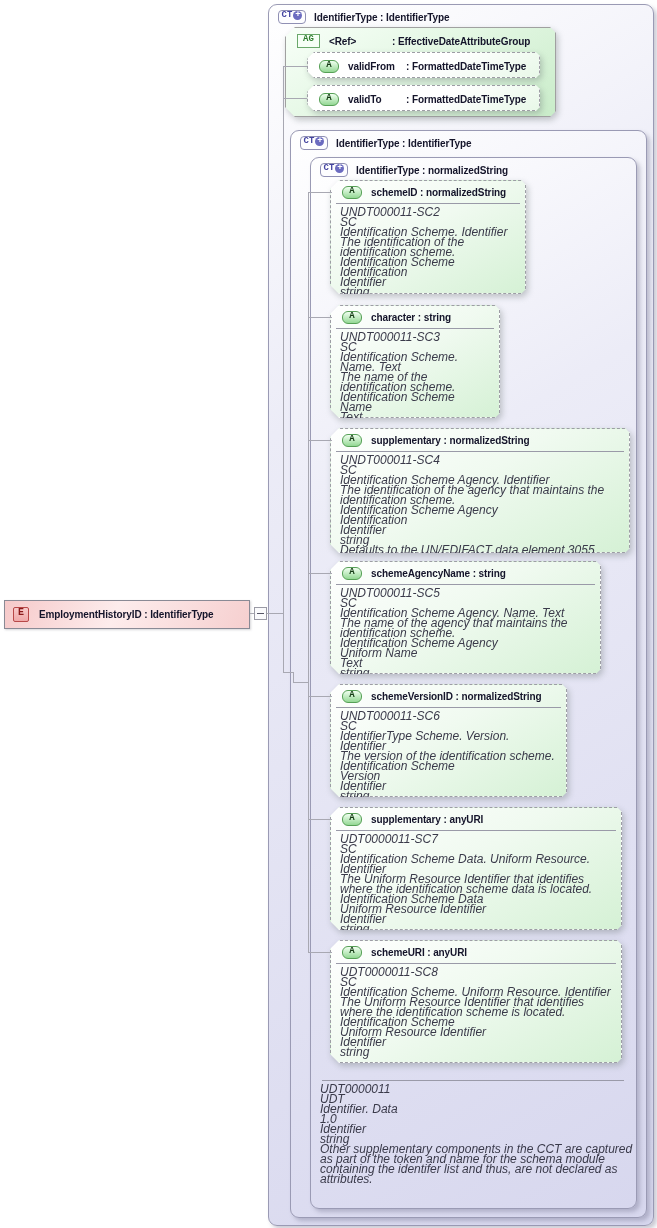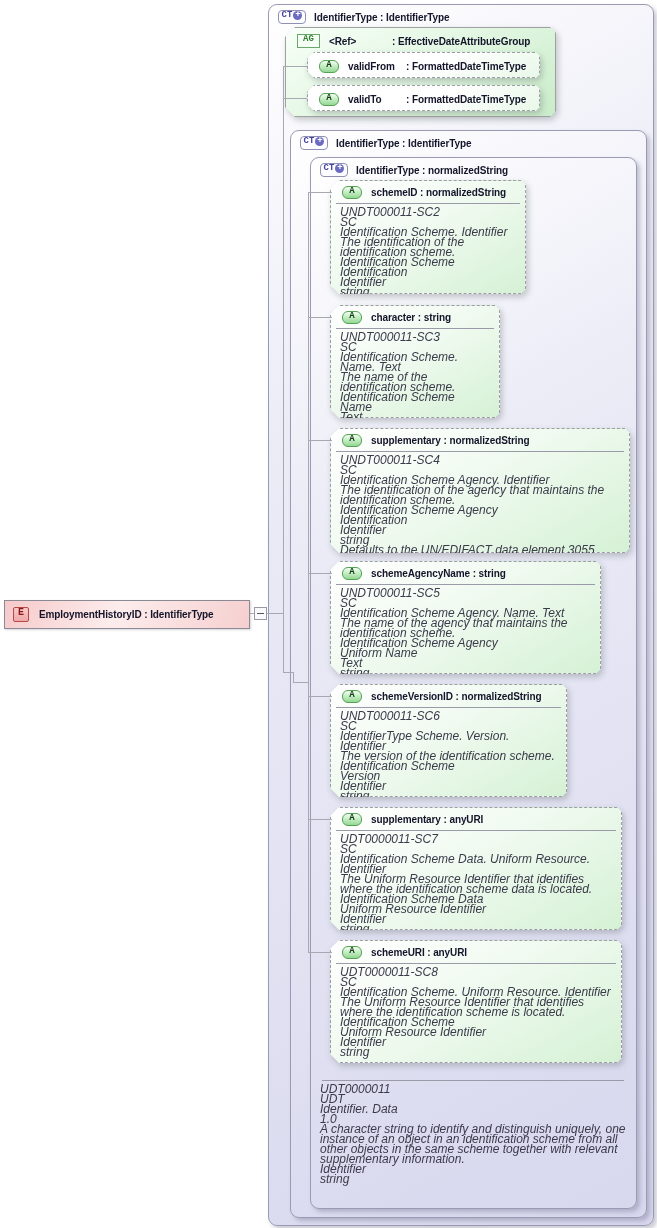--- a/index.html
+++ b/index.html
@@ -117,23 +117,23 @@
       </span>
       <span class="title">IdentifierType : normalizedString</span>
     </div>
 
     <div class="attr-sep abs" style="left:6px;right:7px;top:920px;"></div>
     <div class="attr-doc abs" id="core-doc" style="left:0;top:923px;width:316px;font-style:italic;">
         <div>UDT0000011</div>
         <div>UDT</div>
         <div>Identifier. Data</div>
         <div>1.0</div>
-        <div>A character string to identify and distinguish uniquely, one instance of an object in an identification scheme from all other objects in the same scheme together with relevant supplementary information.</div>
         <div>Identifier</div>
         <div>string</div>
+        <div>Other supplementary components in the CCT are captured as part of the token and name for the schema module containing the identifer list and thus, are not declared as attributes.</div>
       </div>
   </div>
 
   <div id="attr-container">
       <div class="abs shadow-wrap" style="left: 330px; top: 180px; width: 196px; height: 114px;">
         <div class="attr-shape">
           <div class="attr-title">
             <span class="badge badge-a">A</span>
             <span class="title">schemeID : normalizedString</span>
           </div>

